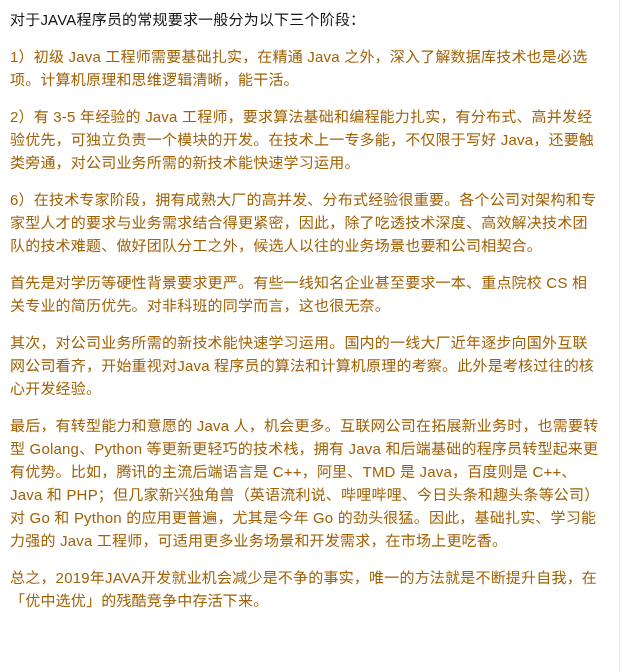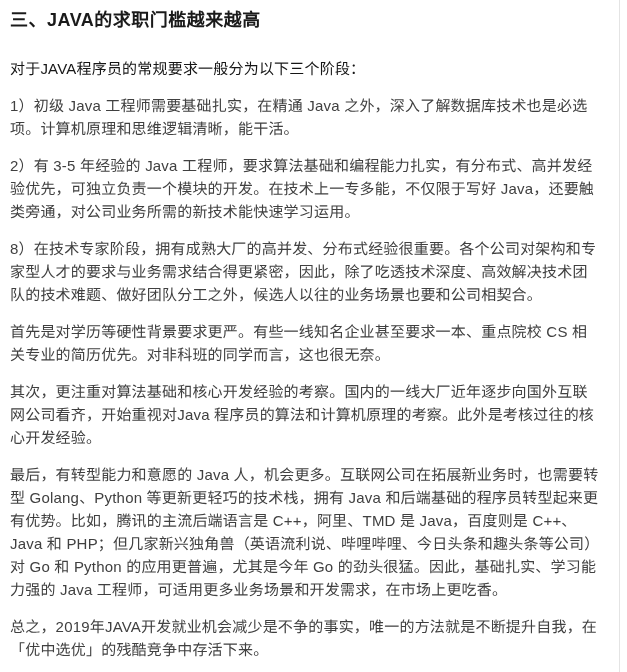--- a/index.html
+++ b/index.html
@@ -25,21 +25,21 @@
     font-size: 18px;
     font-weight: 700;
     color: #1a1a1a;
     line-height: 24px;
     letter-spacing: 0.5px;
     margin: 0 0 25px 0;
   }
   p.para {
     font-size: 15px;
     line-height: 23px;
-    color: #404040;
+    color: #a16207;
     letter-spacing: 0.2px;
     margin: 0 0 14px 0;
     text-align: left;
     word-break: break-word;
   }
   p.para.bold {
     font-weight: 400;
     color: #161616;
   }
   .right-border-line {
@@ -49,34 +49,33 @@
     right: 7px;
     width: 1px;
     background: #e4e4e4;
   }
 </style>
 </head>
 <body>
 
 <div class="page">
   <article class="content">
-    <h1 class="article-heading">三、JAVA的求职门槛越来越高</h1>
 
     <p class="para bold">对于JAVA程序员的常规要求一般分为以下三个阶段：</p>
 
     <p class="para">1）初级 Java 工程师需要基础扎实，在精通 Java 之外，深入了解数据库技术也是必选项。计算机原理和思维逻辑清晰，能干活。</p>
 
     <p class="para">2）有 3-5 年经验的 Java 工程师，要求算法基础和编程能力扎实，有分布式、高并发经验优先，可独立负责一个模块的开发。在技术上一专多能，不仅限于写好 Java，还要触类旁通，对公司业务所需的新技术能快速学习运用。</p>
 
-    <p class="para">8）在技术专家阶段，拥有成熟大厂的高并发、分布式经验很重要。各个公司对架构和专家型人才的要求与业务需求结合得更紧密，因此，除了吃透技术深度、高效解决技术团队的技术难题、做好团队分工之外，候选人以往的业务场景也要和公司相契合。</p>
+    <p class="para">6）在技术专家阶段，拥有成熟大厂的高并发、分布式经验很重要。各个公司对架构和专家型人才的要求与业务需求结合得更紧密，因此，除了吃透技术深度、高效解决技术团队的技术难题、做好团队分工之外，候选人以往的业务场景也要和公司相契合。</p>
 
 
     <p class="para">首先是对学历等硬性背景要求更严。有些一线知名企业甚至要求一本、重点院校 CS 相关专业的简历优先。对非科班的同学而言，这也很无奈。</p>
 
-    <p class="para">其次，更注重对算法基础和核心开发经验的考察。国内的一线大厂近年逐步向国外互联网公司看齐，开始重视对Java 程序员的算法和计算机原理的考察。此外是考核过往的核心开发经验。</p>
+    <p class="para">其次，对公司业务所需的新技术能快速学习运用。国内的一线大厂近年逐步向国外互联网公司看齐，开始重视对Java 程序员的算法和计算机原理的考察。此外是考核过往的核心开发经验。</p>
 
     <p class="para">最后，有转型能力和意愿的 Java 人，机会更多。互联网公司在拓展新业务时，也需要转型 Golang、Python 等更新更轻巧的技术栈，拥有 Java 和后端基础的程序员转型起来更有优势。比如，腾讯的主流后端语言是 C++，阿里、TMD 是 Java，百度则是 C++、Java 和 PHP；但几家新兴独角兽（英语流利说、哔哩哔哩、今日头条和趣头条等公司）对 Go 和 Python 的应用更普遍，尤其是今年 Go 的劲头很猛。因此，基础扎实、学习能力强的 Java 工程师，可适用更多业务场景和开发需求，在市场上更吃香。</p>
 
     <p class="para">总之，2019年JAVA开发就业机会减少是不争的事实，唯一的方法就是不断提升自我，在「优中选优」的残酷竞争中存活下来。</p>
   </article>
 
   <div class="right-border-line"></div>
 </div>
 
 </body></html>

